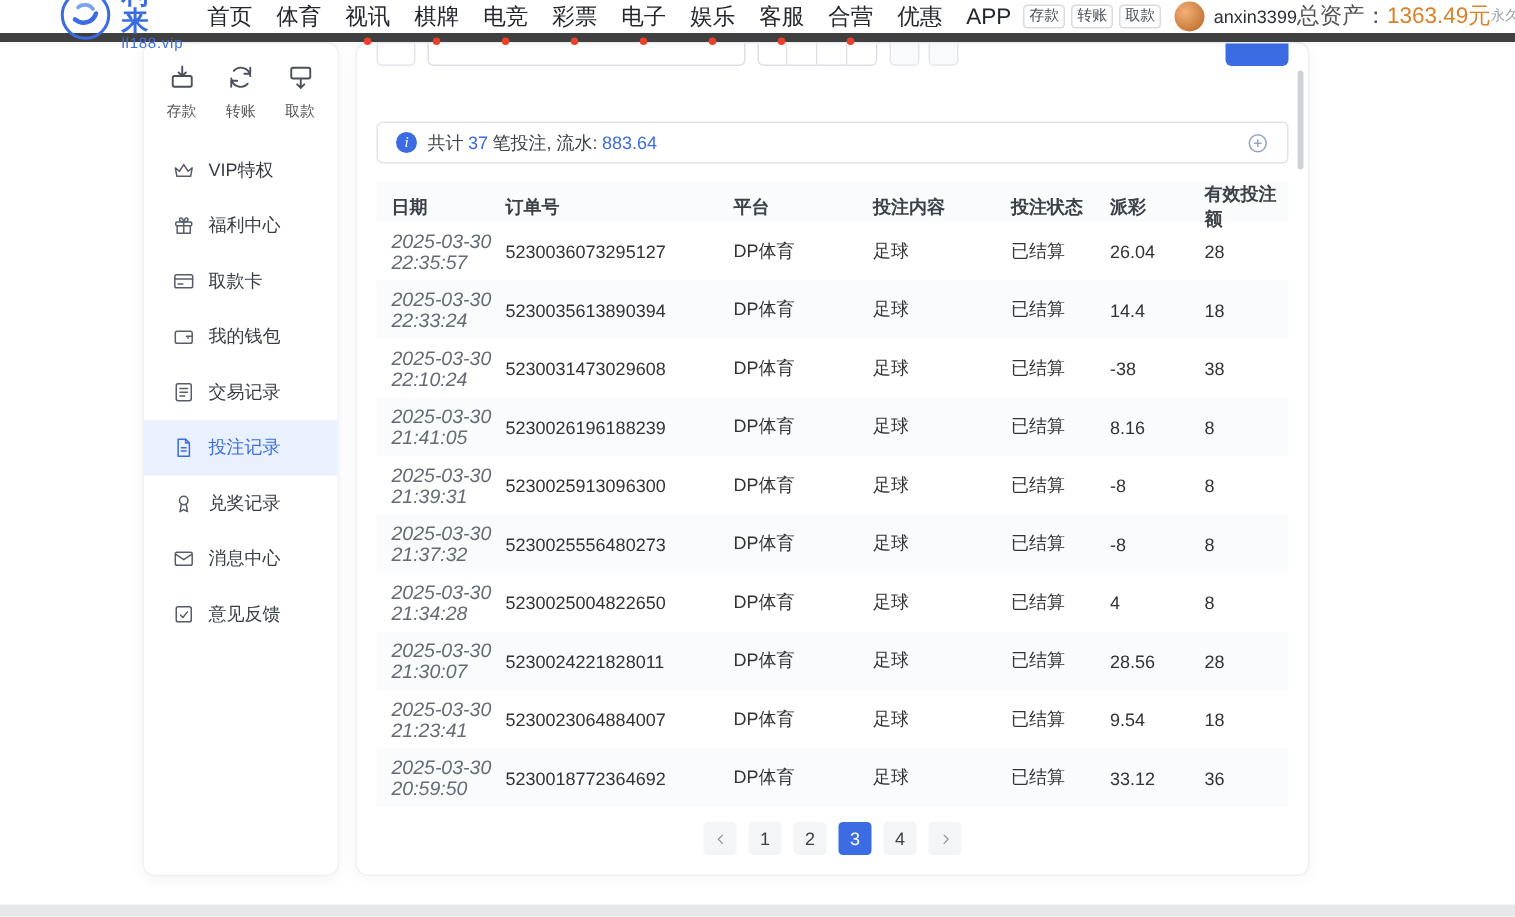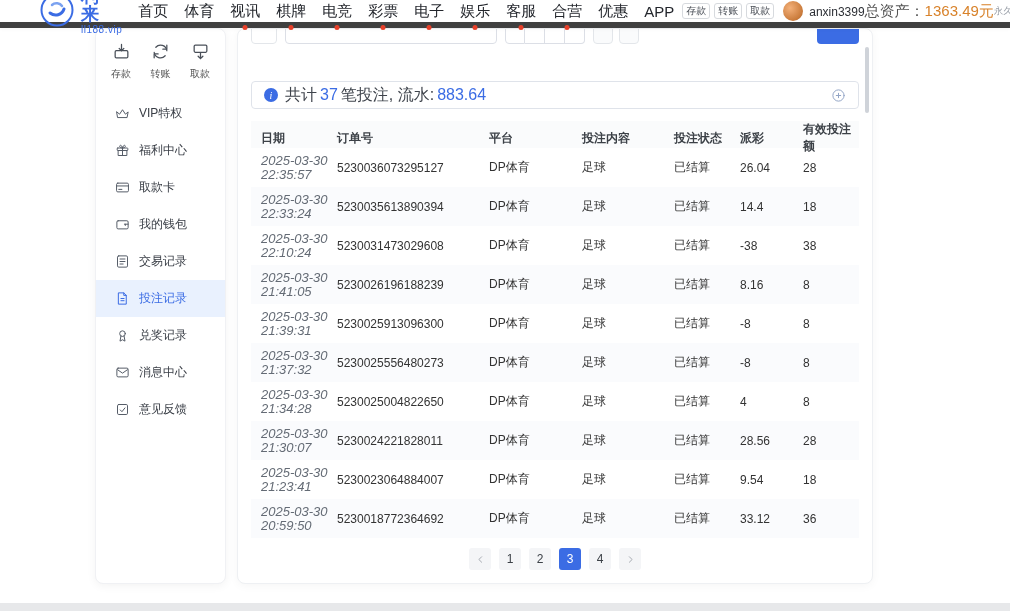--- a/index.html
+++ b/index.html
@@ -55,21 +55,21 @@
   .f-seg i:first-child{border-left:1px solid #dcdfe6;border-radius:4px 0 0 4px;}
   .f-seg i:last-child{border-radius:0 4px 4px 0;}
   .f-icons{display:flex;gap:6px;}
   .f-icons i{width:20px;border:1px solid #e3e6ea;border-radius:4px;background:#fafbfc;}
   .f-btn{width:42px;margin-left:auto;background:#3b6ce4;border-radius:4px;cursor:pointer;}
 
   .summary-bar{margin-top:37px;height:28px;border:1px solid #dfe3ea;border-radius:4px;display:flex;
                align-items:center;padding:0 12px;gap:7px;background:#fff;}
   .info-i{width:14px;height:14px;border-radius:50%;background:#3b6ce4;color:#fff;font-size:10px;font-style:italic;
           display:flex;align-items:center;justify-content:center;font-family:"Liberation Serif",serif;flex:none;}
-  .sum-text{font-size:16px;color:#3f444c;}
+  .sum-text{font-size:12px;color:#3f444c;}
   .sum-text span{margin-right:3px;}
   .sum-text .blue{color:#3b6ce4;}
   .plus-wrap{margin-left:auto;color:#93a5c6;display:inline-flex;cursor:pointer;}
 
   .bet-table{margin-top:12px;}
   .t-hrow,.t-row{display:grid;grid-template-columns:76px 152px 93px 92px 66px 63px 1fr;align-items:center;padding-left:10px;}
   .t-hrow{height:27px;background:#fafbfc;}
   .t-hrow .t-cell{font-size:12px;color:#3c4147;font-weight:bold;}
   .t-row{height:39px;font-size:12px;color:#333;}
   .t-row.alt{background:#fafbfd;}

